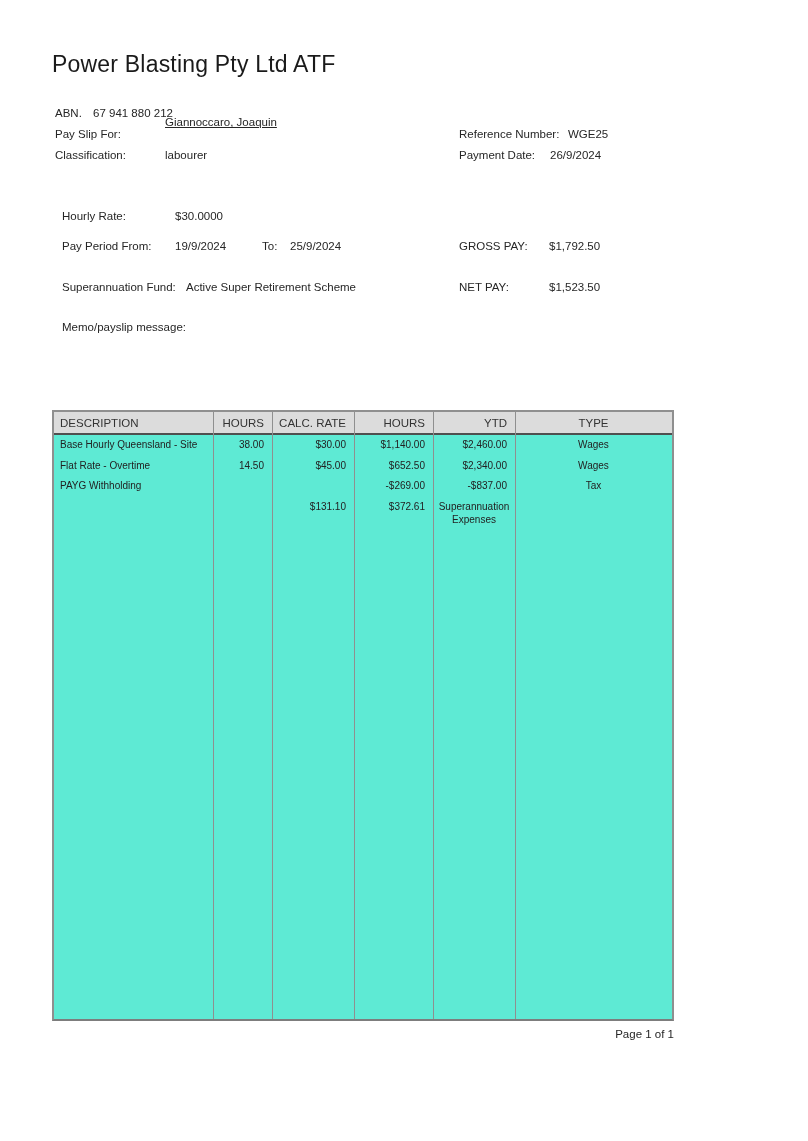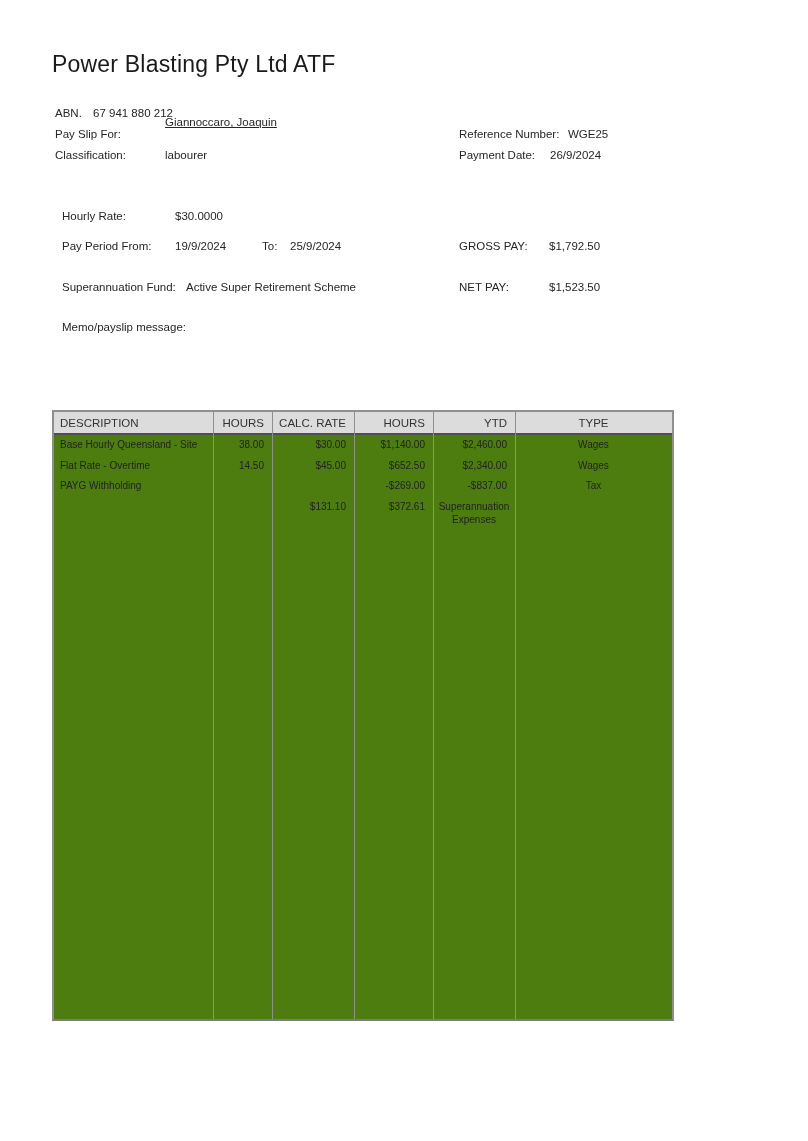--- a/index.html
+++ b/index.html
@@ -48,21 +48,21 @@
   .net-label            { left:459px; top:280px; }
   .net-value            { left:549px; top:280px; }
   .memo-label           { left:62px;  top:320px; }
 
   
   .paytable {
     position:absolute; left:52px; top:410px;
     width:622px; height:611px;
     border:2px solid #8f8f8f;
     border-bottom-color:#7d7d7d;
-    background:#4d7c0f;
+    background:#5eead4;
   }
   .vline {
     position:absolute; top:0; bottom:0; width:1px;
     background:#8f8f8f;
   }
   .vl-1 { left:159px; } .vl-2 { left:218px; } .vl-3 { left:300px; }
   .vl-4 { left:379px; } .vl-5 { left:461px; }
   .thead {
     position:absolute; left:0; right:0; top:0; height:23px;
     background:#dcdcdc;
@@ -169,14 +169,15 @@
       <div class="c-num">$372.61</div>
       <div class="c-type">Superannuation Expenses</div>
     </div>
     <div class="vline vl-1"></div>
     <div class="vline vl-2"></div>
     <div class="vline vl-3"></div>
     <div class="vline vl-4"></div>
     <div class="vline vl-5"></div>
   </div>
 
+  <div class="abs page-number">Page 1 of 1</div>
 
 </div>
 
 </body></html>

